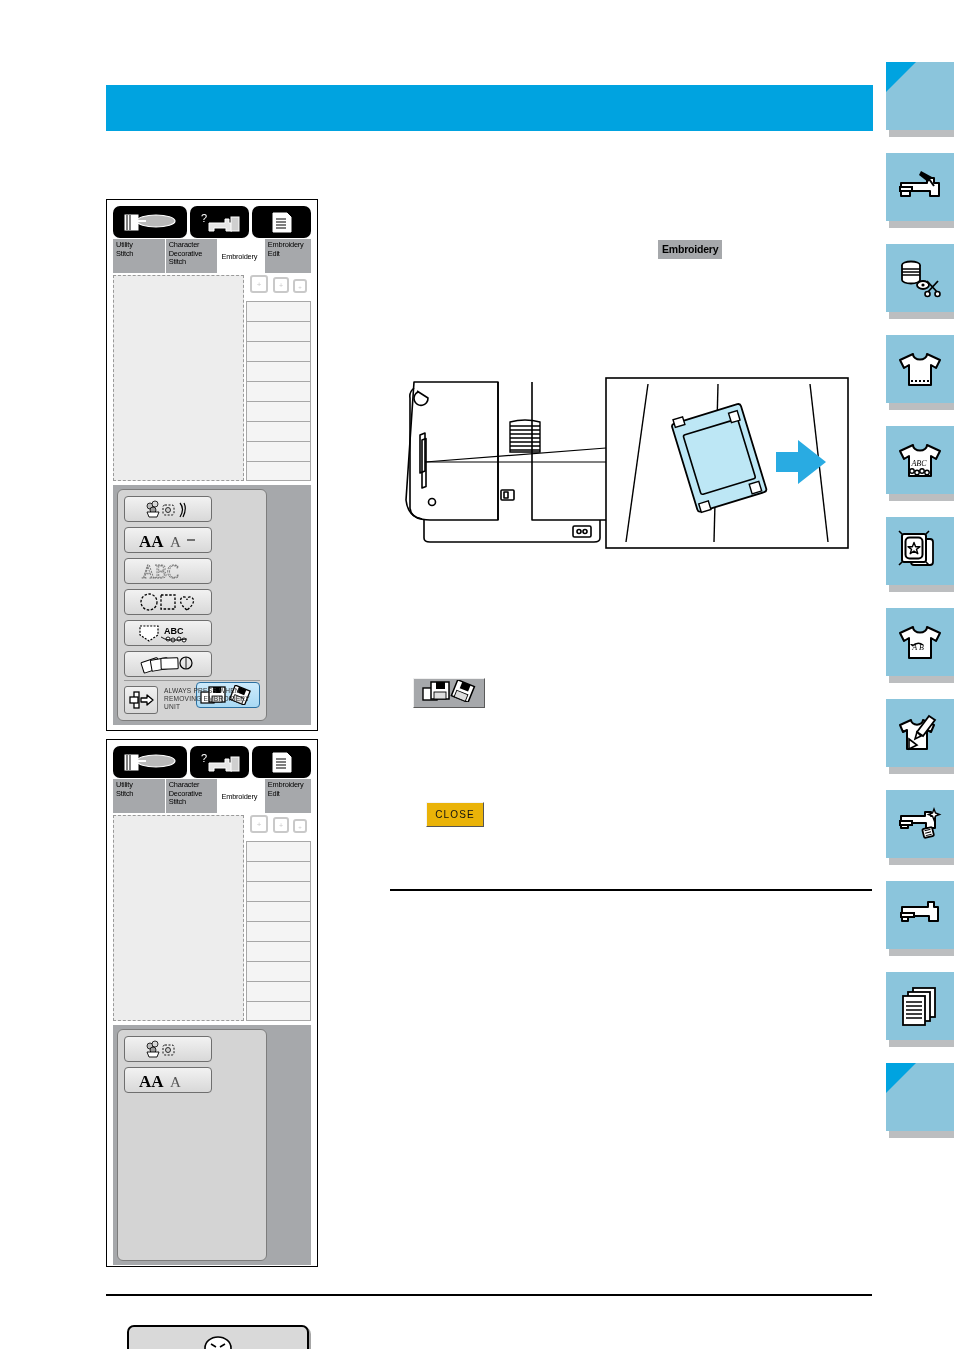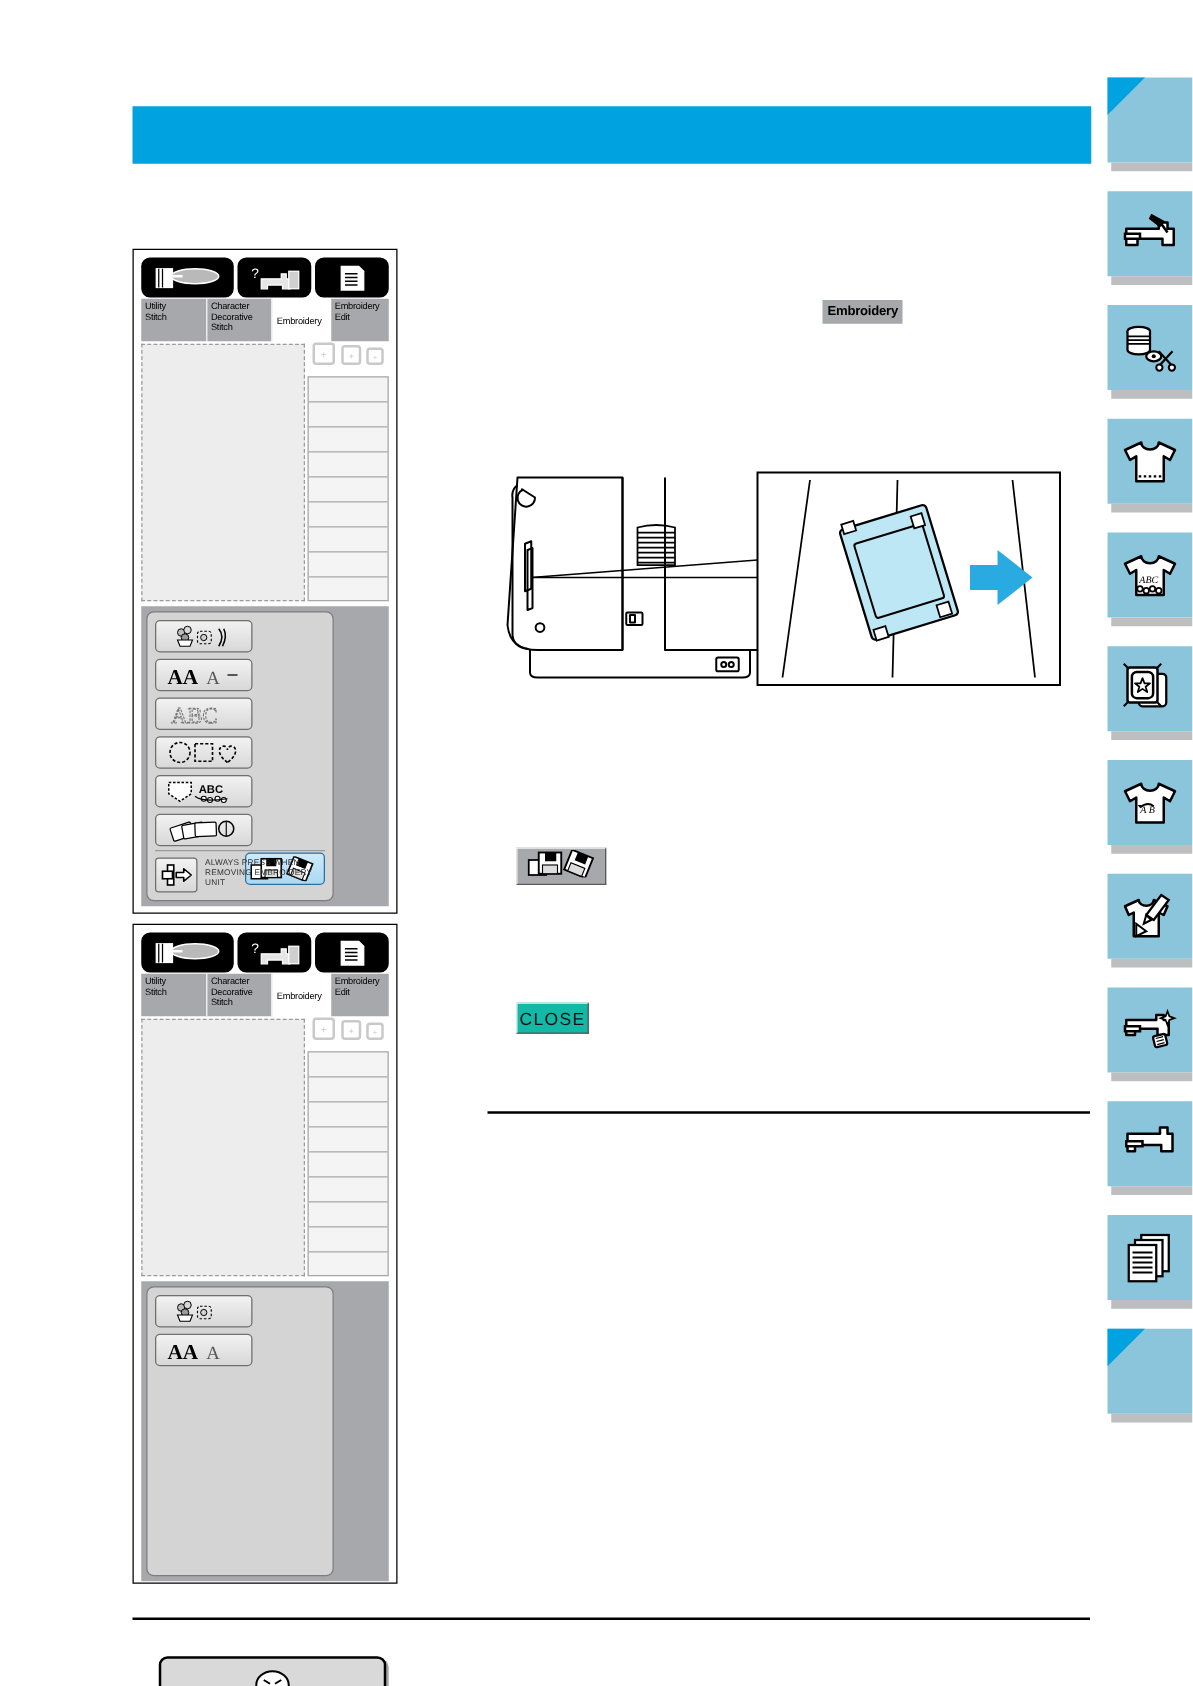--- a/index.html
+++ b/index.html
@@ -107,21 +107,21 @@
   .menu-card {
     background:#D4D4D4;
     border:1px solid #7d7d7d;
     border-radius: 6px;
     width: 150px; height: 100%;
     padding: 6px;
     position:relative;
   }
   .menu-grid { display:flex; flex-wrap:wrap; gap:5px; }
   .mbtn {
-    width: 78px; height: 26px;
+    width: 88px; height: 26px;
     background: linear-gradient(#f2f2f2, #d8d8d8);
     border:1px solid #6f6f6f;
     border-radius: 4px;
     display:flex; align-items:center; justify-content:center;
   }
   .mbtn.sel {
     background: linear-gradient(#CDEAFB, #A9D9F4);
     border:1px solid #2a6fa0;
   }
   .mbtn.offset { margin-left: 72px; }
@@ -168,27 +168,27 @@
   .disk-chip {
     position:absolute; left: 63px; top: 498px;
     width: 72px; height: 30px;
     background:#A6A8AB;
     border-top: 1px solid #efefef; border-left:1px solid #efefef;
     border-right:1px solid #5a5a5a; border-bottom:1px solid #5a5a5a;
     display:flex; align-items:center; justify-content:center;
   }
 
   .close-chip {
-    position:absolute; left: 63px; top: 622px;
+    position:absolute; left: 76px; top: 622px;
     width: 58px; height: 25px;
-    background:#14b8a6;
+    background:#eab308;
     border-top: 1px solid #f4f4f4; border-left:1px solid #f4f4f4;
     border-right:1px solid #555; border-bottom:1px solid #555;
     display:flex; align-items:center; justify-content:center;
-    font-size: 14px; letter-spacing:1.1px; color:#111;
+    font-size: 10px; letter-spacing:1.1px; color:#111;
     font-family: "Liberation Sans", sans-serif;
   }
 
   .rule-mid {
     position:absolute; left: 390px; top: 889px;
     width: 482px; height: 2px; background:#000;
   }
   .rule-bottom {
     position:absolute; left: 106px; top: 1294px;
     width: 766px; height: 2px; background:#000;

